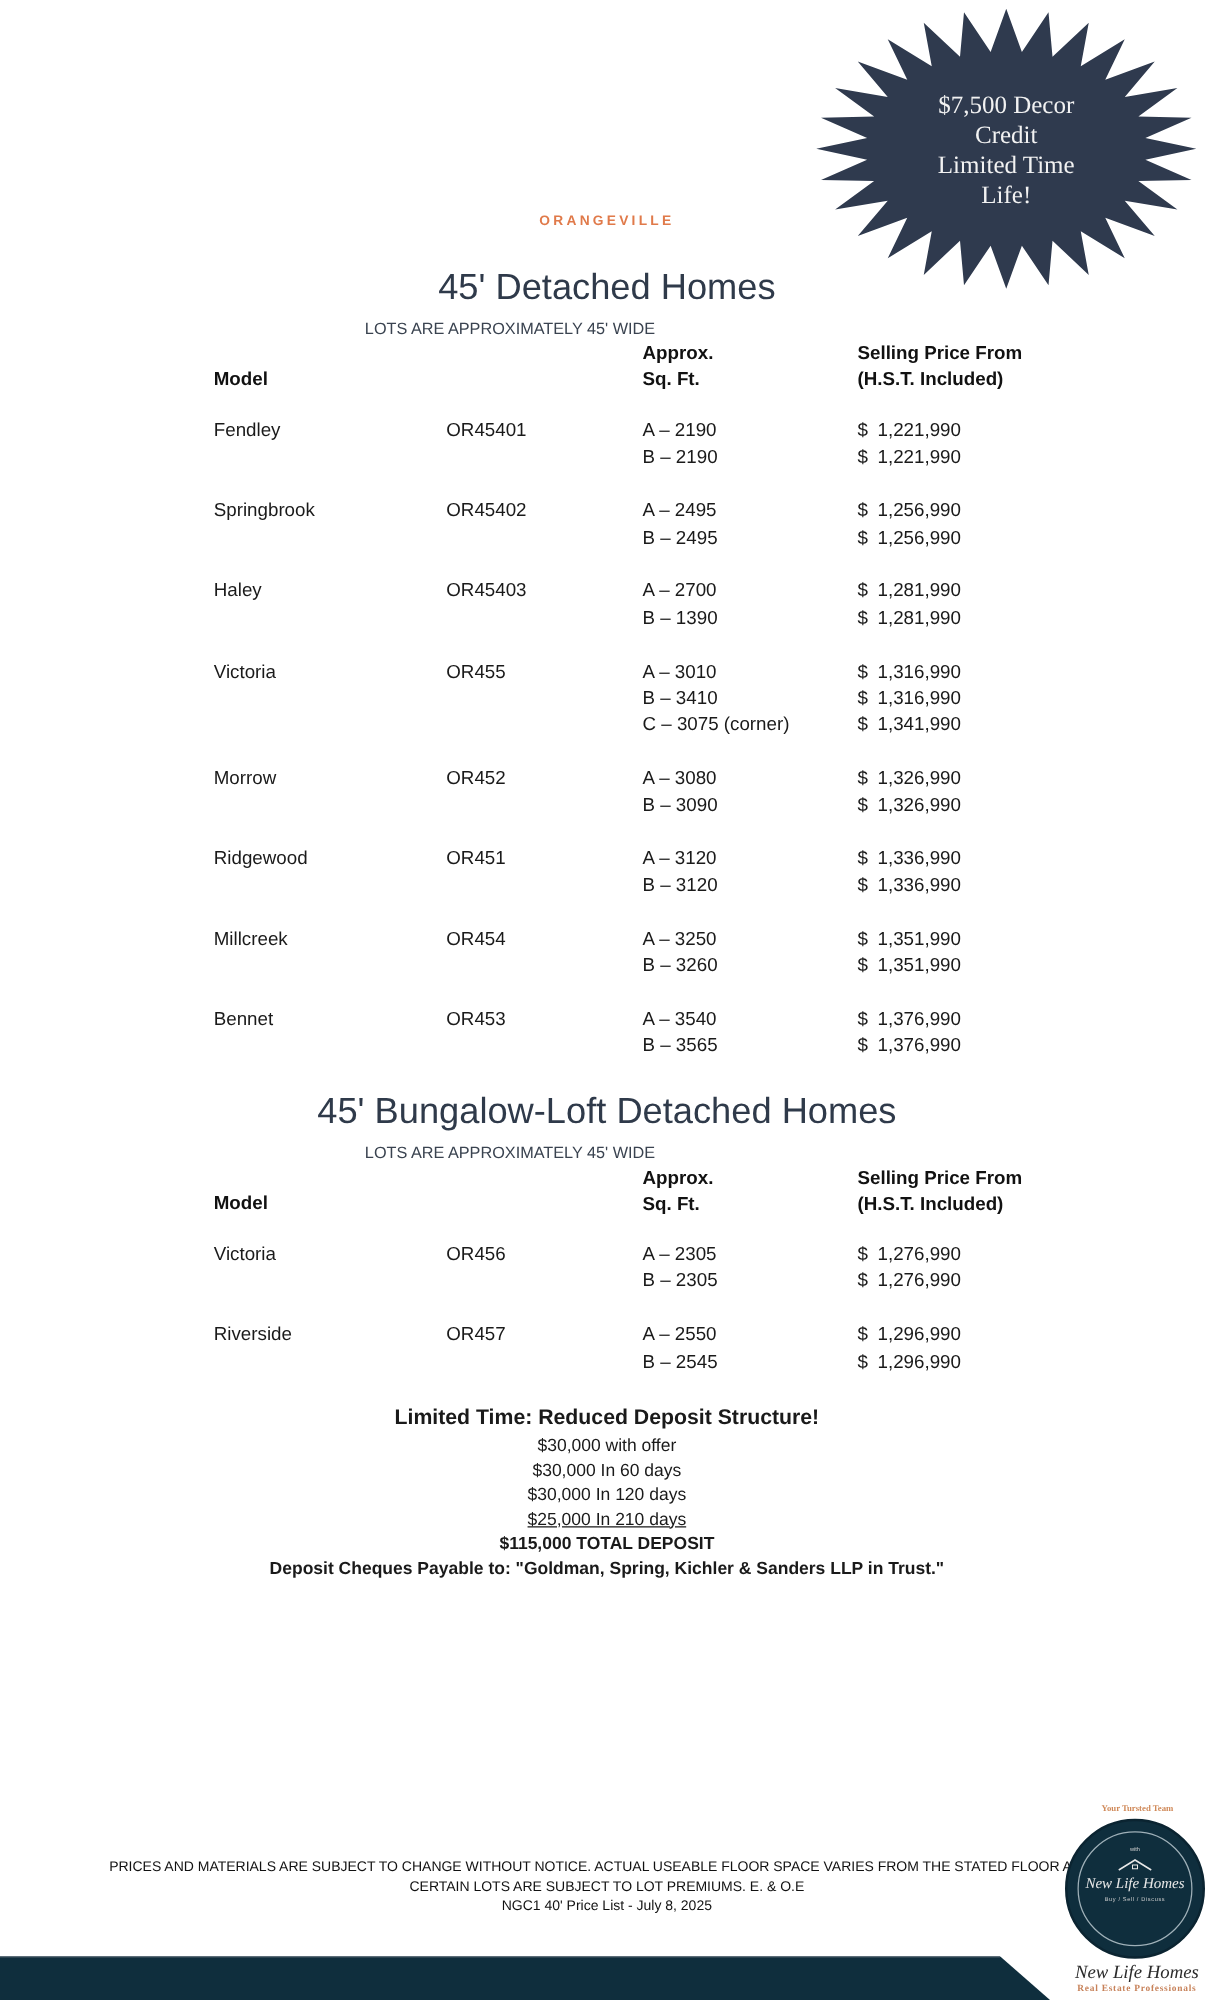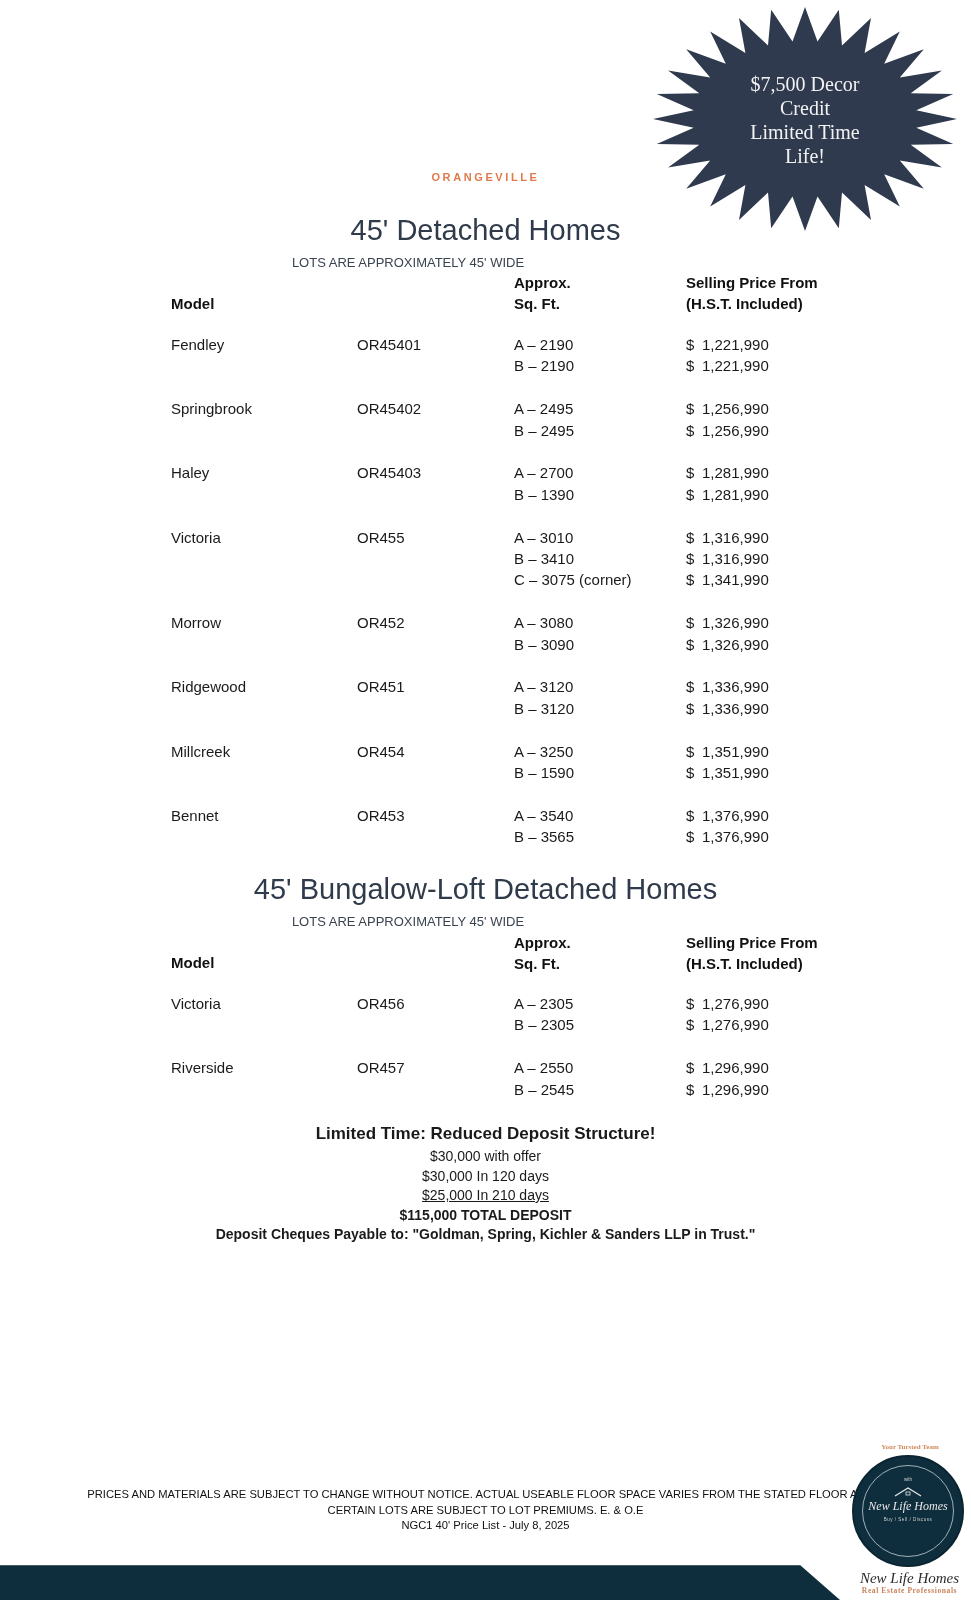--- a/index.html
+++ b/index.html
@@ -190,21 +190,21 @@
       <span class="c c-sqft">B – 3120</span>
       <span class="c c-price"><span class="dollar">$</span><span>1,336,990</span></span>
     </div>
     <div class="row" style="top: 742.6px;">
       <span class="c c-model">Millcreek</span>
       <span class="c c-code">OR454</span>
       <span class="c c-sqft">A – 3250</span>
       <span class="c c-price"><span class="dollar">$</span><span>1,351,990</span></span>
     </div>
     <div class="row" style="top: 764px;">
-      <span class="c c-sqft">B – 1590</span>
+      <span class="c c-sqft">B – 3260</span>
       <span class="c c-price"><span class="dollar">$</span><span>1,351,990</span></span>
     </div>
     <div class="row" style="top: 806.8px;">
       <span class="c c-model">Bennet</span>
       <span class="c c-code">OR453</span>
       <span class="c c-sqft">A – 3540</span>
       <span class="c c-price"><span class="dollar">$</span><span>1,376,990</span></span>
     </div>
     <div class="row" style="top: 828.2px;">
       <span class="c c-sqft">B – 3565</span>
@@ -244,20 +244,21 @@
     </div>
     <div class="row" style="top: 1080.6px;">
       <span class="c c-sqft">B – 2545</span>
       <span class="c c-price"><span class="dollar">$</span><span>1,296,990</span></span>
     </div>
   </div>
 
 <div class="deposit" style="top:1121px;">
   <div class="title">Limited Time: Reduced Deposit Structure!</div>
   <div class="line">$30,000 with offer</div>
+  <div class="line">$30,000 In 60 days</div>
   <div class="line">$30,000 In 120 days</div>
   <div class="line"><span class="u">$25,000 In 210 days</span></div>
   <div class="line b">$115,000 TOTAL DEPOSIT</div>
   <div class="line b">Deposit Cheques Payable to: "Goldman, Spring, Kichler &amp; Sanders LLP in Trust."</div>
 </div>
 
 <div class="disclaimer">
   <div>PRICES AND MATERIALS ARE SUBJECT TO CHANGE WITHOUT NOTICE. ACTUAL USEABLE FLOOR SPACE VARIES FROM THE STATED FLOOR AREA.</div>
   <div>CERTAIN LOTS ARE SUBJECT TO LOT PREMIUMS. E. &amp; O.E</div>
   <div>NGC1 40' Price List - July 8, 2025</div>

